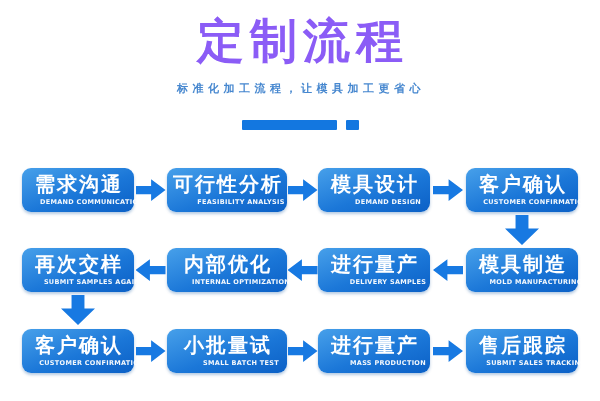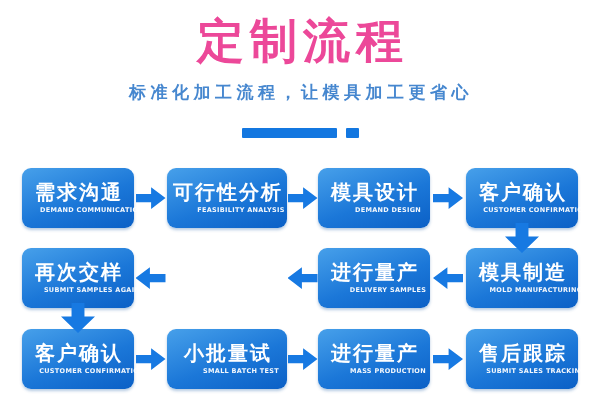--- a/index.html
+++ b/index.html
@@ -1,34 +1,34 @@
 <!DOCTYPE html>
 <html><head>
 <meta charset="utf-8">
 <style>
   * { margin:0; padding:0; box-sizing:border-box; }
   html,body { width:600px; height:401px; background:#ffffff; overflow:hidden;
     font-family:"DejaVu Sans","Liberation Sans",sans-serif; }
 
   .header { text-align:center; padding-top:14px; }
-  .title { font-size:47px; line-height:1.15; font-weight:800; color:#ec4899;
+  .title { font-size:47px; line-height:1.15; font-weight:800; color:#8b5cf6;
     letter-spacing:6px; padding-left:6px; }
-  .subtitle { margin-top:13px; font-size:17px; font-weight:600; color:#4687cf;
+  .subtitle { margin-top:13px; font-size:11px; font-weight:600; color:#4687cf;
     letter-spacing:4.5px; padding-left:2px; }
 
   .deco { margin-top:24px; display:flex; justify-content:center; align-items:center; gap:9px; }
   .deco-bar { width:95px; height:10px; background:#1377e0; border-radius:1px; }
   .deco-square { width:13px; height:10px; background:#1377e0; border-radius:1px; }
 
   .flow { width:556px; margin:38px auto 0; display:grid;
     grid-template-columns:112px 33px 120px 31px 112px 36px 112px;
     grid-template-rows:44px 36px 44px 36px 46px;
     align-items:center; justify-items:center; }
 
-  .step { width:100%; height:60px; border-radius:9px;
+  .step { width:100%; height:44px; border-radius:9px;
     background:linear-gradient(160deg,#47a0ea 0%,#1b77d8 55%,#0b60c6 100%);
     box-shadow:0 2px 3px rgba(13,82,160,0.30);
     display:flex; flex-direction:column; align-items:center; justify-content:center;
     color:#ffffff; }
   .step-zh { font-size:20px; font-weight:700; letter-spacing:2px; line-height:1;
     white-space:nowrap; padding-left:2px; }
   .step-en { font-size:6.5px; font-weight:700; letter-spacing:0.3px; margin-top:4px;
     white-space:nowrap; opacity:0.95;padding-left:28px; }
 
   .arrow-right { width:30px; height:26px; background:#1779e2;
@@ -77,20 +77,24 @@
     <div class="step-en">CUSTOMER CONFIRMATION</div>
   </div>
 
   <div class="arrow-down r2 c7"></div>
 
   <div class="step r3 c1">
     <div class="step-zh">再次交样</div>
     <div class="step-en">SUBMIT SAMPLES AGAIN</div>
   </div>
   <div class="arrow-left r3 c2"></div>
+  <div class="step r3 c3">
+    <div class="step-zh">内部优化</div>
+    <div class="step-en">INTERNAL OPTIMIZATION</div>
+  </div>
   <div class="arrow-left r3 c4"></div>
   <div class="step r3 c5">
     <div class="step-zh">进行量产</div>
     <div class="step-en">DELIVERY SAMPLES</div>
   </div>
   <div class="arrow-left r3 c6"></div>
   <div class="step r3 c7">
     <div class="step-zh">模具制造</div>
     <div class="step-en">MOLD MANUFACTURING</div>
   </div>

